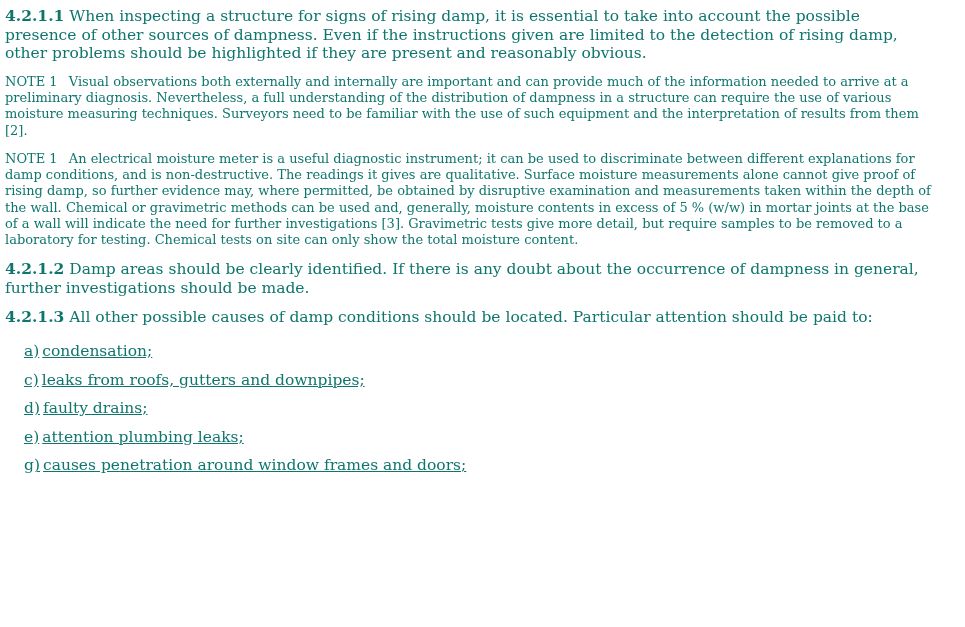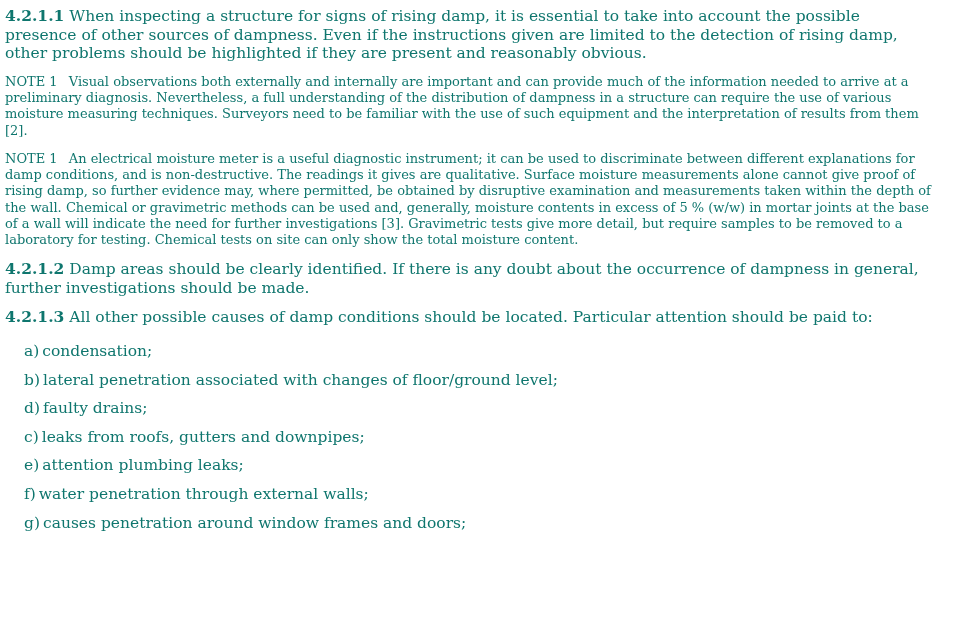--- a/index.html
+++ b/index.html
@@ -37,20 +37,21 @@
   .note-label {
     margin-right: 7px;
   }
   .clause-4213 {
     margin-bottom: 15px;
   }
   ul.cause-list {
     list-style: none;
     margin: 5px 0 0 0;
     padding: 0 0 0 19px;
+    text-decoration: underline;
   }
   ul.cause-list li {
     font-size: 15.5px;
     line-height: 1.2;
     margin: 0 0 10px 0;
   }
   .list-marker {
     margin-right: 3px;
   }
 </style>
@@ -83,32 +84,26 @@
   <p class="clause clause-4213">
     <span class="clause-num">4.2.1.3</span>
     <span>All other possible causes of damp conditions should be located. Particular attention should be paid to:</span>
   </p>
 
   <ul class="cause-list">
     <li>
       <span class="list-marker">a)</span><span>condensation;</span>
     </li>
     <li>
-      <span class="list-marker">b)</span><span>lateral penetration associated with changes of floor/ground level;</span>
+      <span class="list-marker">c)</span><span>leaks from roofs, gutters and downpipes;</span>
     </li>
     <li>
       <span class="list-marker">d)</span><span>faulty drains;</span>
     </li>
     <li>
-      <span class="list-marker">c)</span><span>leaks from roofs, gutters and downpipes;</span>
-    </li>
-    <li>
       <span class="list-marker">e)</span><span>attention plumbing leaks;</span>
-    </li>
-    <li>
-      <span class="list-marker">f)</span><span>water penetration through external walls;</span>
     </li>
     <li>
       <span class="list-marker">g)</span><span>causes penetration around window frames and doors;</span>
     </li>
   </ul>
 
 </div>
 
 </body></html>

